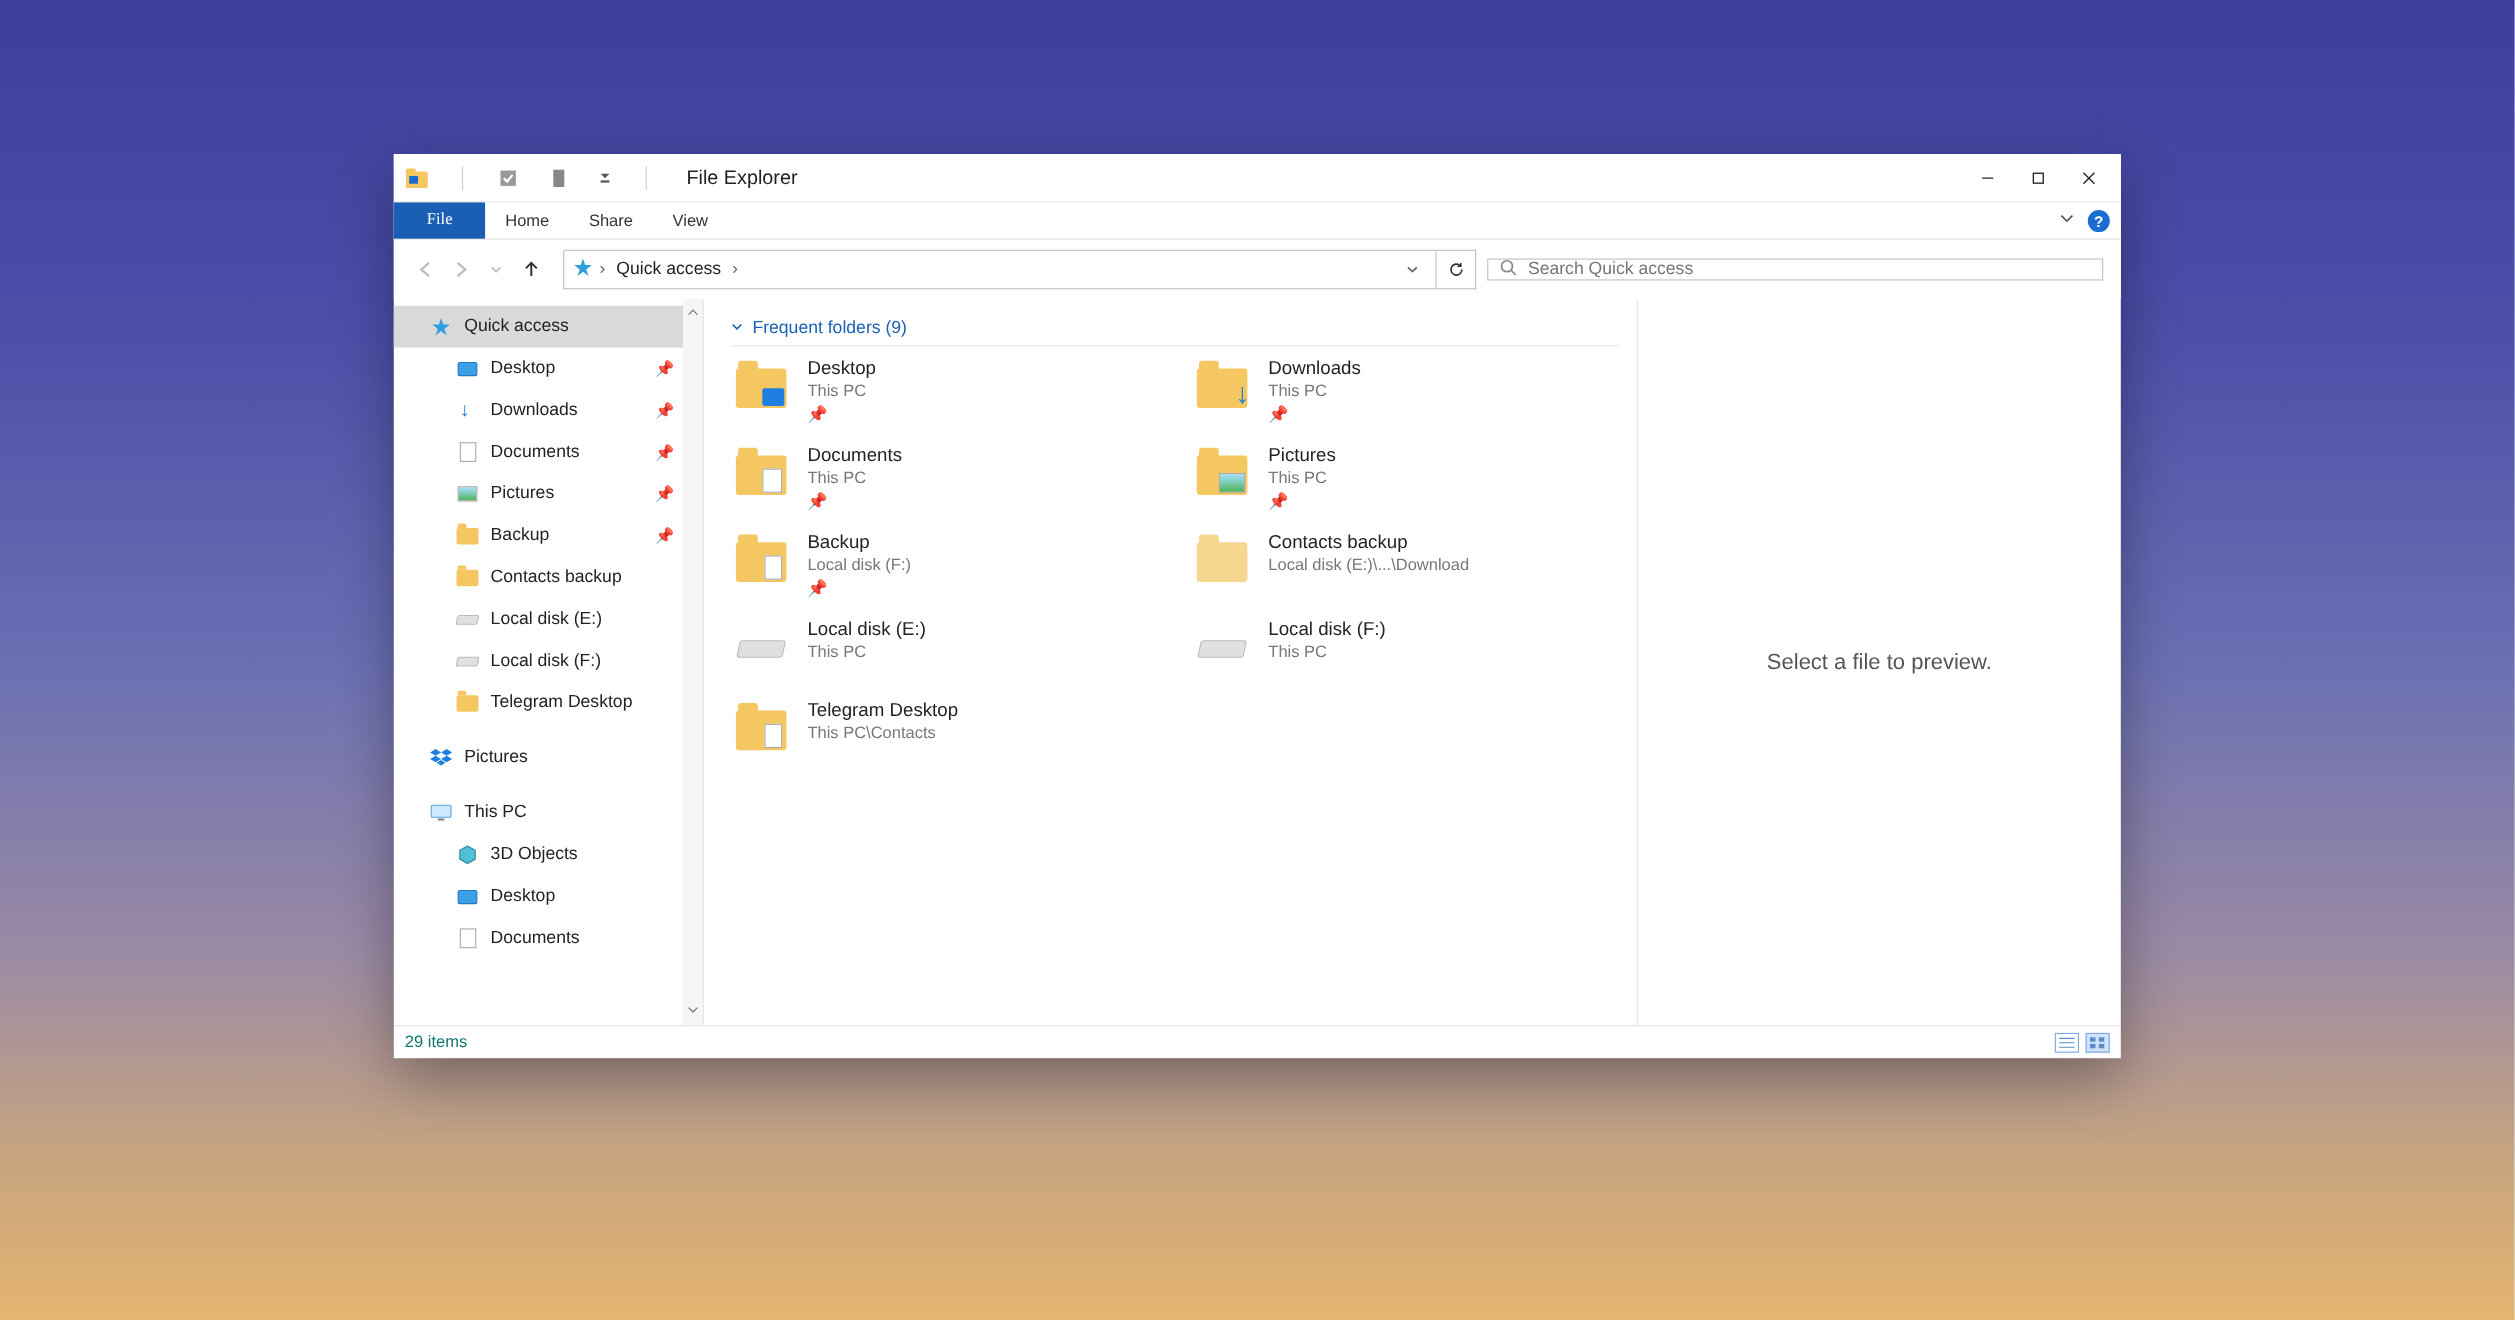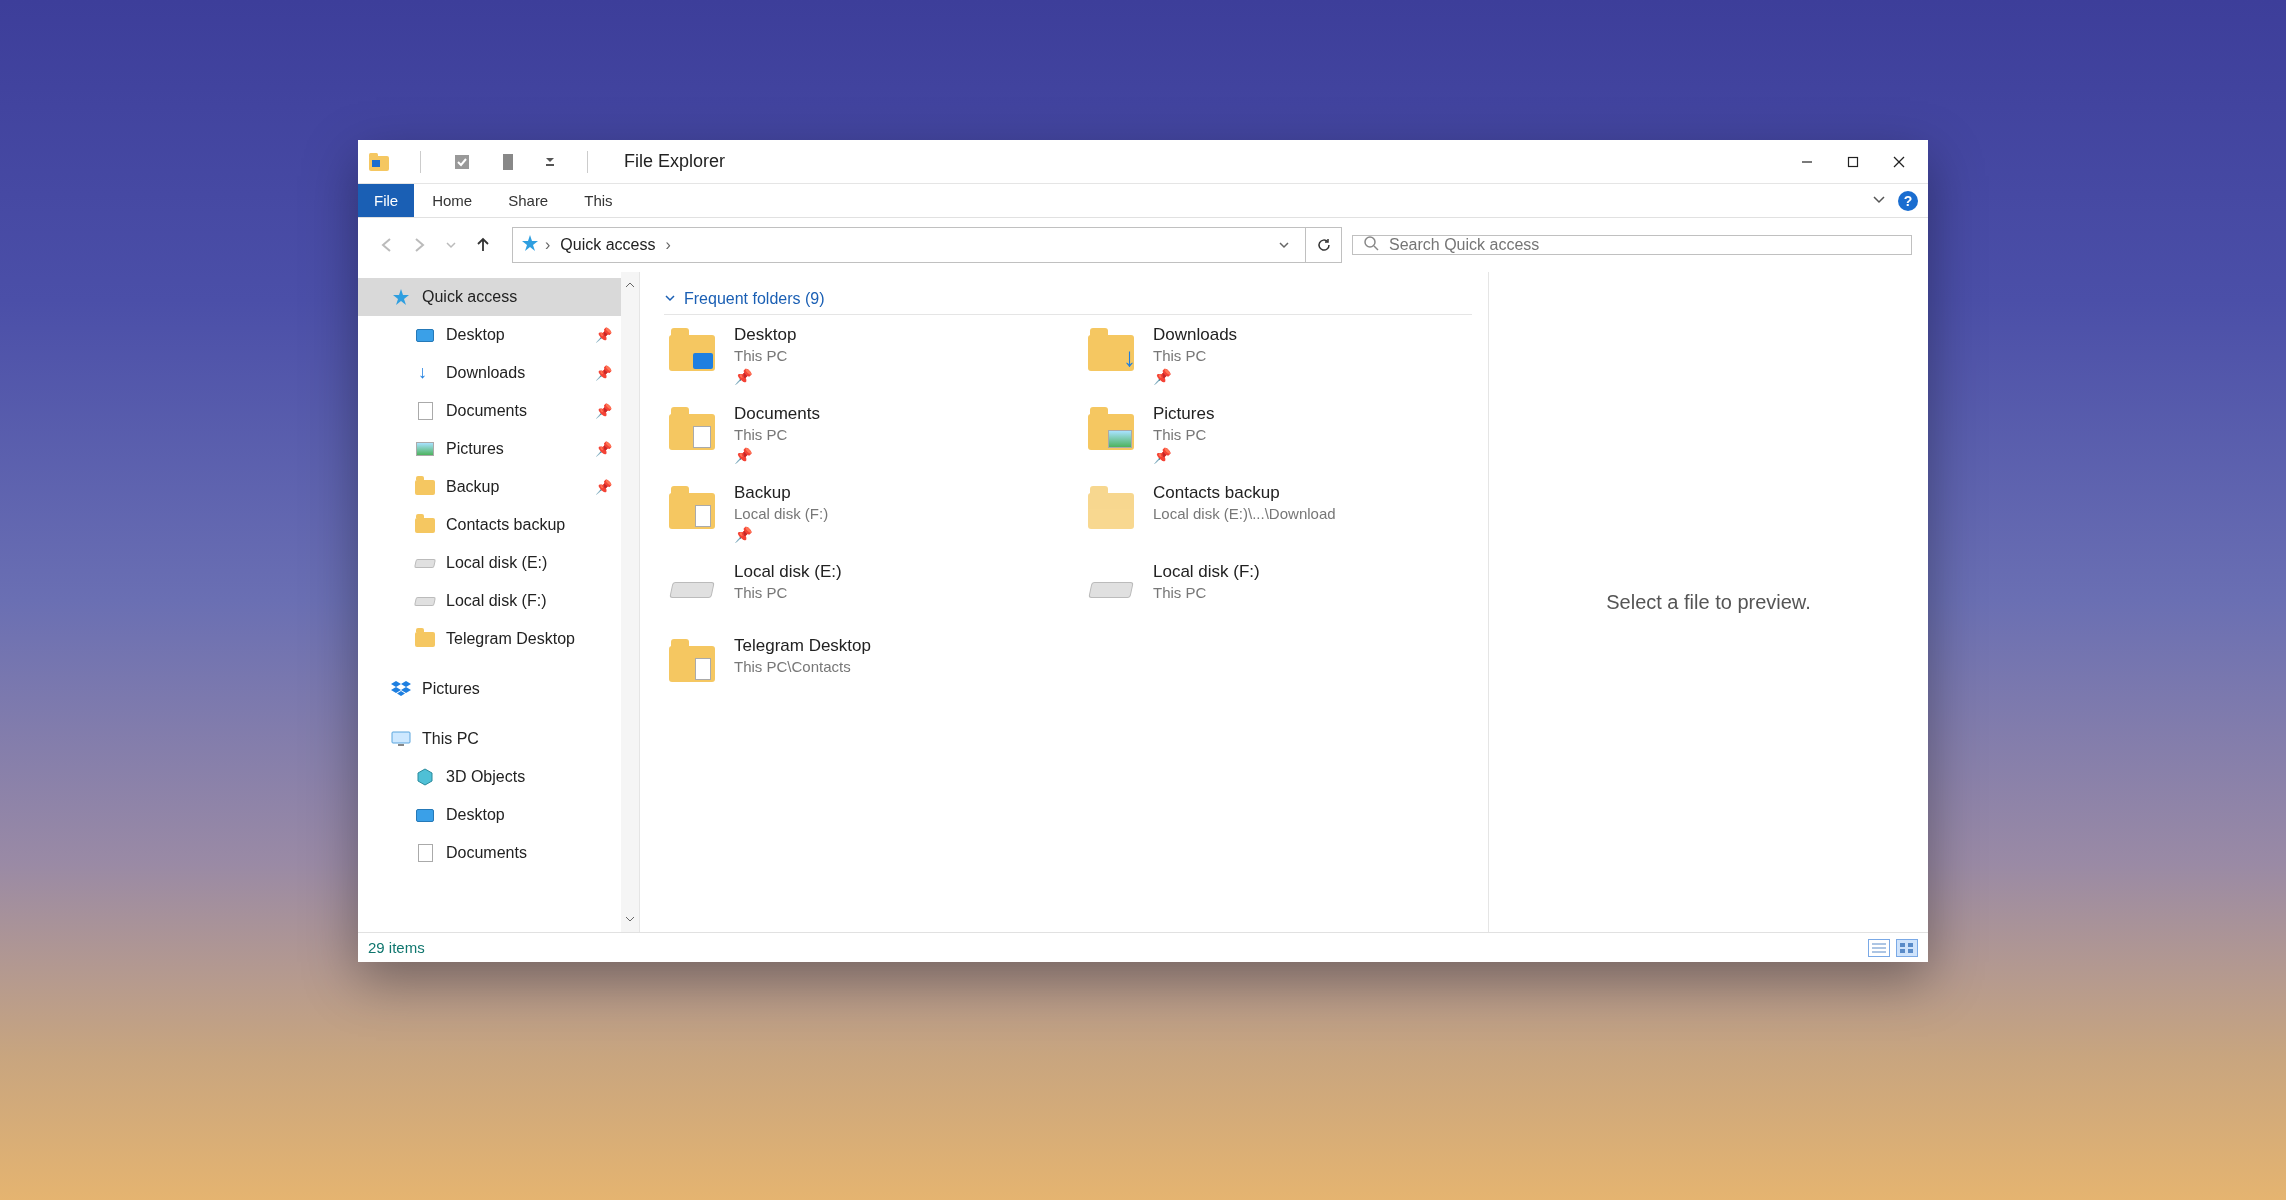--- a/index.html
+++ b/index.html
@@ -38,23 +38,24 @@
 .menubar {
   height: 34px;
   display:flex;
   align-items:stretch;
   background:#fff;
   border-bottom:1px solid #e1e1e1;
 }
 .menubar .file-tab {
   background:#1a5fb4;
   color:#fff;
-  padding:0 16px;
+  padding:0 30px;
   display:flex; align-items:center;
   font-size:15px;
+  font-family:Liberation Serif, serif;
 }
 .menubar .menu-item {
   padding:0 18px;
   display:flex; align-items:center;
   font-size:15px;
   color:#333;
 }
 .menubar .right { margin-left:auto; display:flex; align-items:center; padding-right:10px; gap:8px;}
 .chev-down { margin-right:4px; }
 .help-circle {
@@ -246,21 +247,21 @@
           <line x1="1" y1="1" x2="11" y2="11" stroke-width="1.2"></line>
           <line x1="11" y1="1" x2="1" y2="11" stroke-width="1.2"></line>
         </svg>
       </div>
   </div>
 
   <div class="menubar">
     <div class="file-tab">File</div>
     <div class="menu-item">Home</div>
     <div class="menu-item">Share</div>
-    <div class="menu-item">This</div>
+    <div class="menu-item">View</div>
     <div class="right">
       <span class="chev-down"><svg width="14" height="14" viewBox="0 0 14 14">
             <path d="M2 5 L7 10 L12 5" stroke="#555" stroke-width="1.5" fill="none"></path>
           </svg></span>
       <span class="help-circle">?</span>
     </div>
   </div>
 
   <div class="navbar">
     <div class="nav-arrows">

